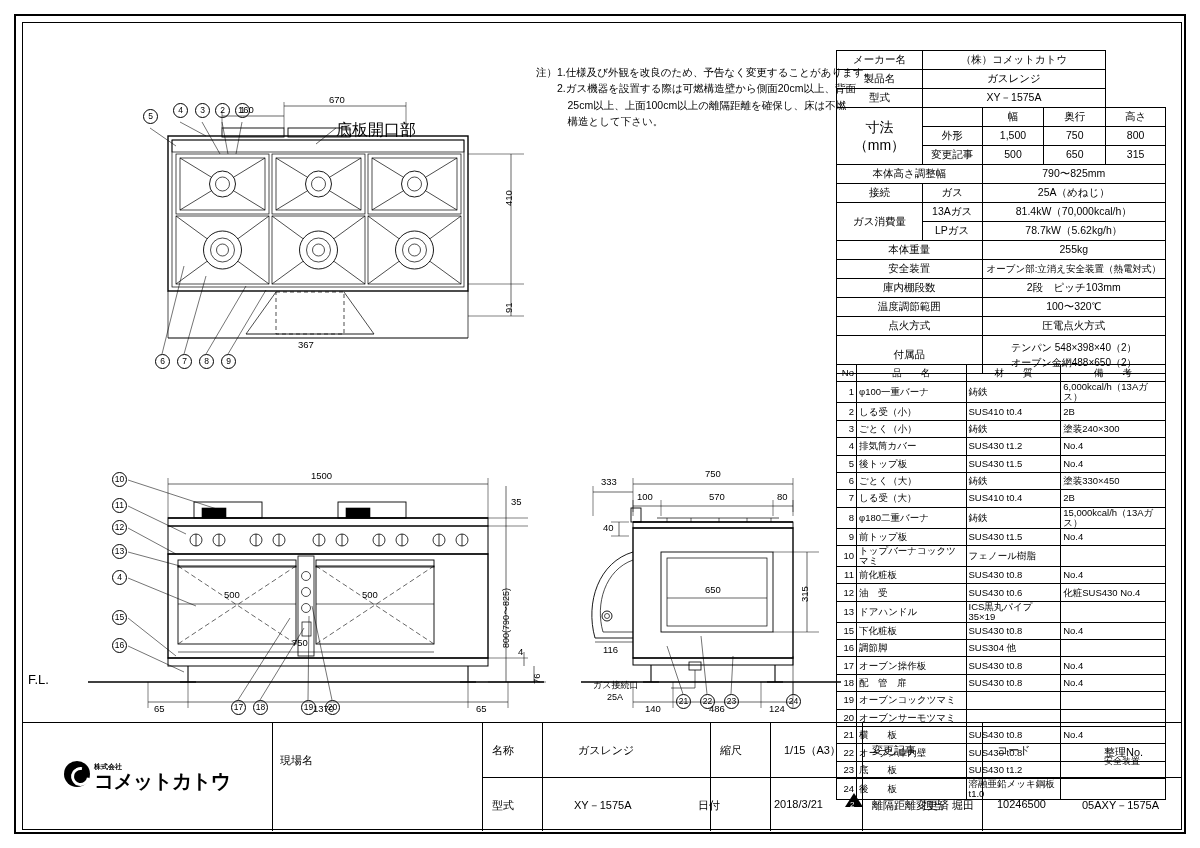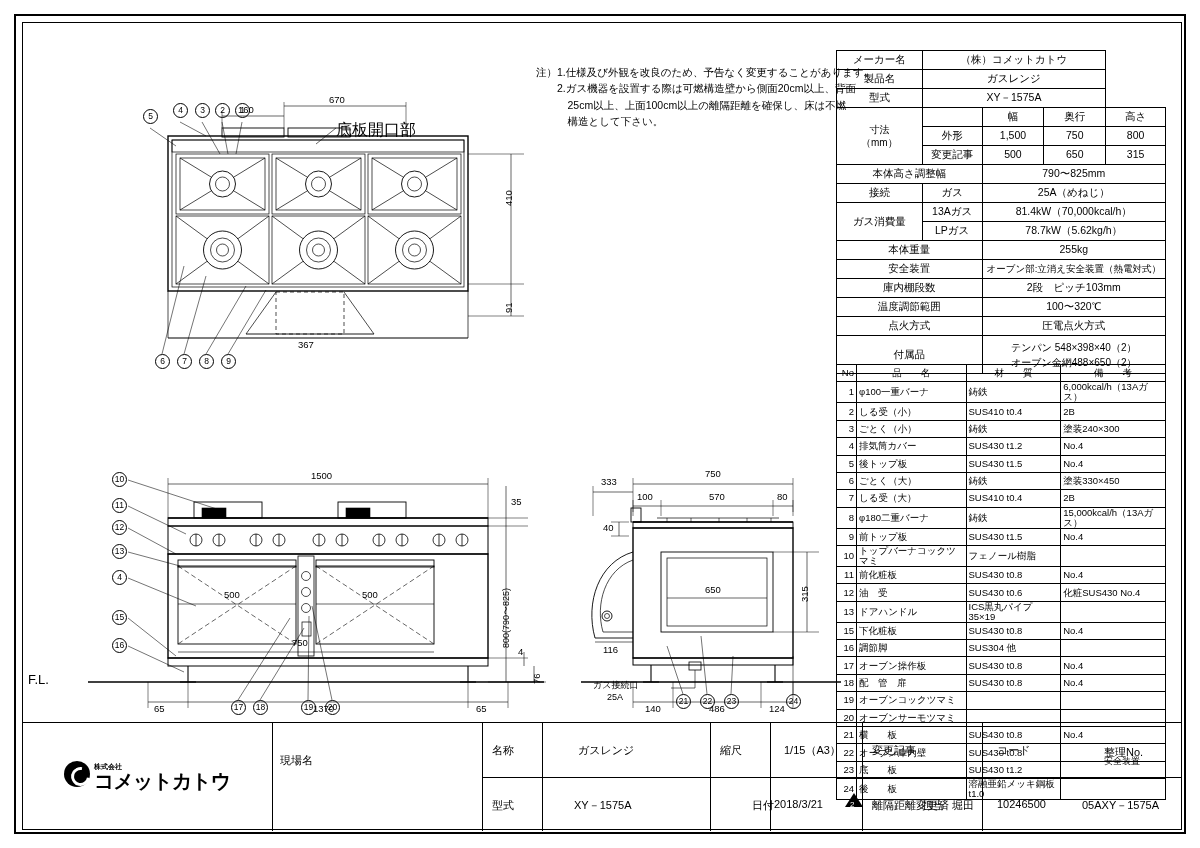--- a/index.html
+++ b/index.html
@@ -131,21 +131,21 @@
   </tr>
   <tr>
     <td class="lbl">製品名</td>
     <td colspan="3">ガスレンジ</td>
   </tr>
   <tr>
     <td class="lbl">型式</td>
     <td colspan="3">XY－1575A</td>
   </tr>
   <tr>
-    <td rowspan="3" class="lbl" style="font-size:10px;line-height:1.3">寸法<br>（mm）</td>
+    <td rowspan="3" class="lbl" style="font-size:14px;line-height:1.3">寸法<br>（mm）</td>
     <td style="width:60px"></td>
     <td style="width:62px">幅</td>
     <td style="width:62px">奥行</td>
     <td style="width:60px">高さ</td>
   </tr>
   <tr>
     <td>外形</td>
     <td>1,500</td>
     <td>750</td>
     <td>800</td>
@@ -748,21 +748,21 @@
   <div class="tb-cell" style="left:258px;top:30px;font-size:11px">現場名</div>
   <div class="tb-cell" style="left:300px;top:55px;font-size:11px"></div>
 
   <div class="tb-cell" style="left:470px;top:20px">名称</div>
   <div class="tb-cell" style="left:556px;top:20px">ガスレンジ</div>
   <div class="tb-cell" style="left:470px;top:75px">型式</div>
   <div class="tb-cell" style="left:552px;top:75px">XY－1575A</div>
 
   <div class="tb-cell" style="left:698px;top:20px">縮尺</div>
   <div class="tb-cell" style="left:762px;top:20px">1/15（A3）</div>
-  <div class="tb-cell" style="left:730px;top:75px">日付</div>
+  <div class="tb-cell" style="left:676px;top:75px">日付</div>
   <div class="tb-cell" style="left:752px;top:75px">2018/3/21</div>
   <div style="position:absolute;left:823px;top:70px;width:0;height:0;border-left:9px solid transparent;border-right:9px solid transparent;border-bottom:14px solid #000"></div>
   <div class="tb-cell" style="left:828px;top:77px;color:#fff;font-size:8px">2</div>
 
   <div class="tb-cell" style="left:850px;top:20px">変更記事</div>
   <div class="tb-cell" style="left:850px;top:75px">離隔距離変更済</div>
   <div class="tb-cell" style="left:900px;top:75px">担当</div>
   <div class="tb-cell" style="left:930px;top:75px">堀田</div>
 
   <div class="tb-cell" style="left:975px;top:20px">コード</div>

